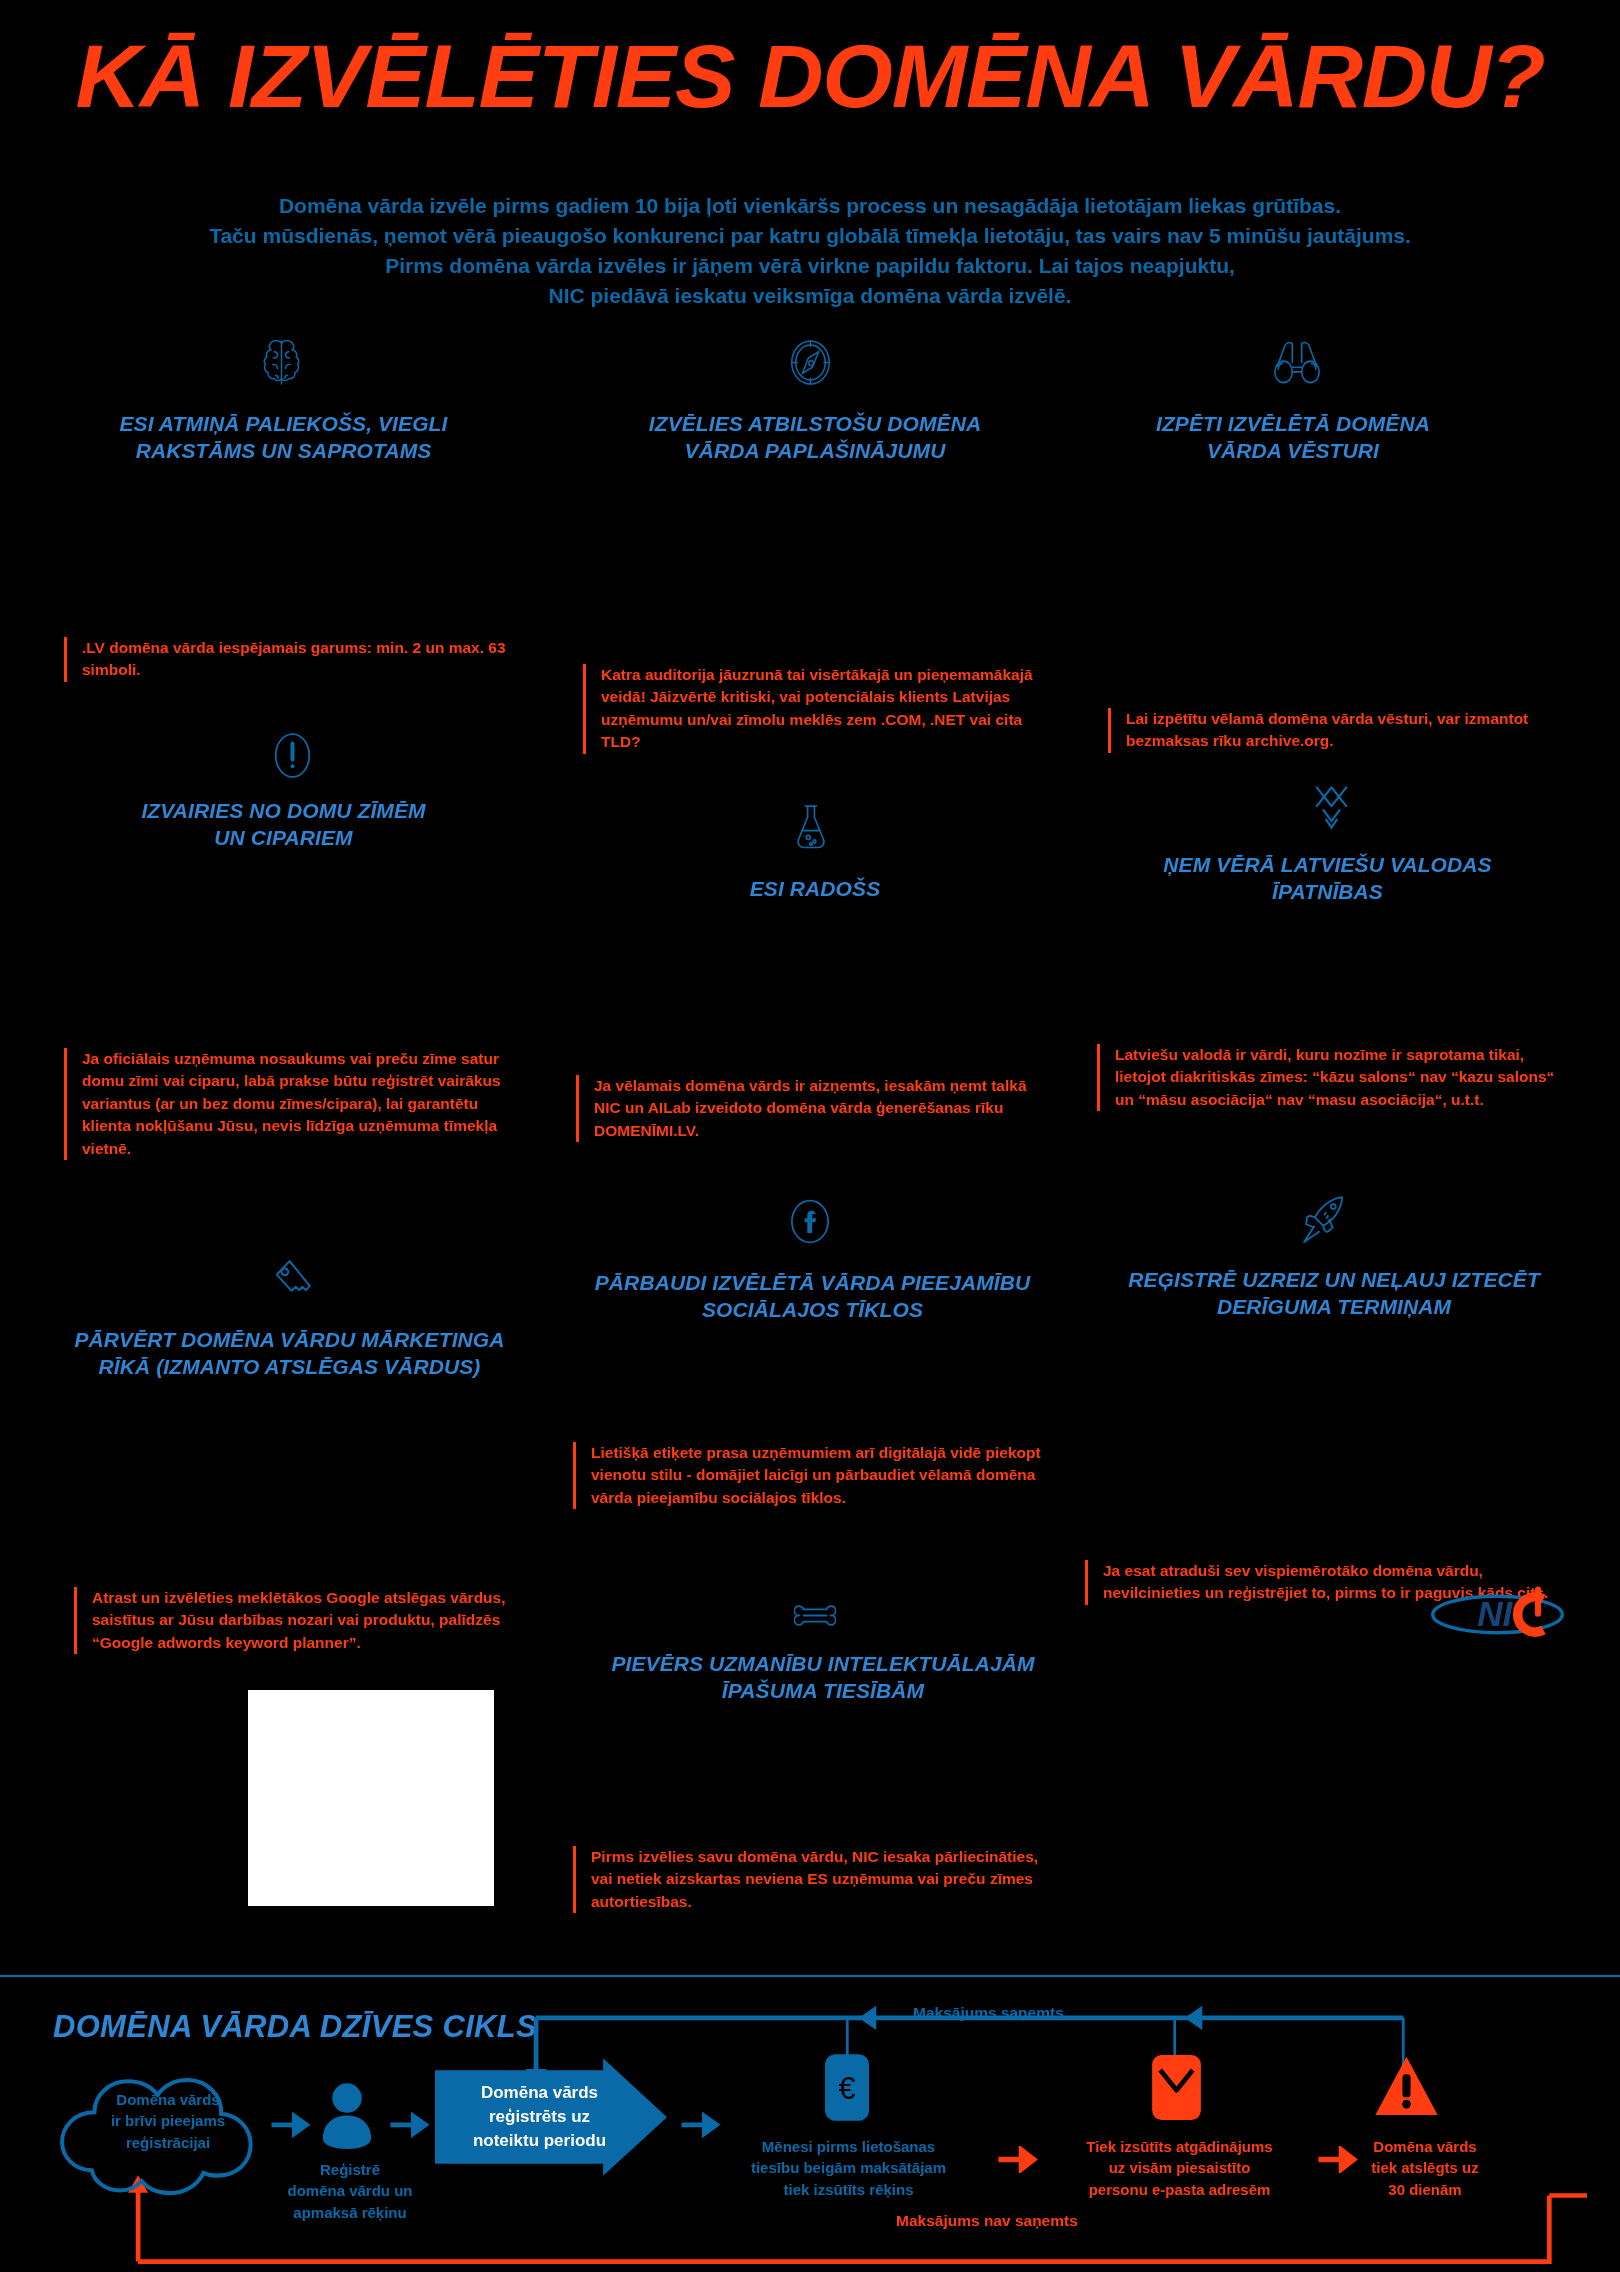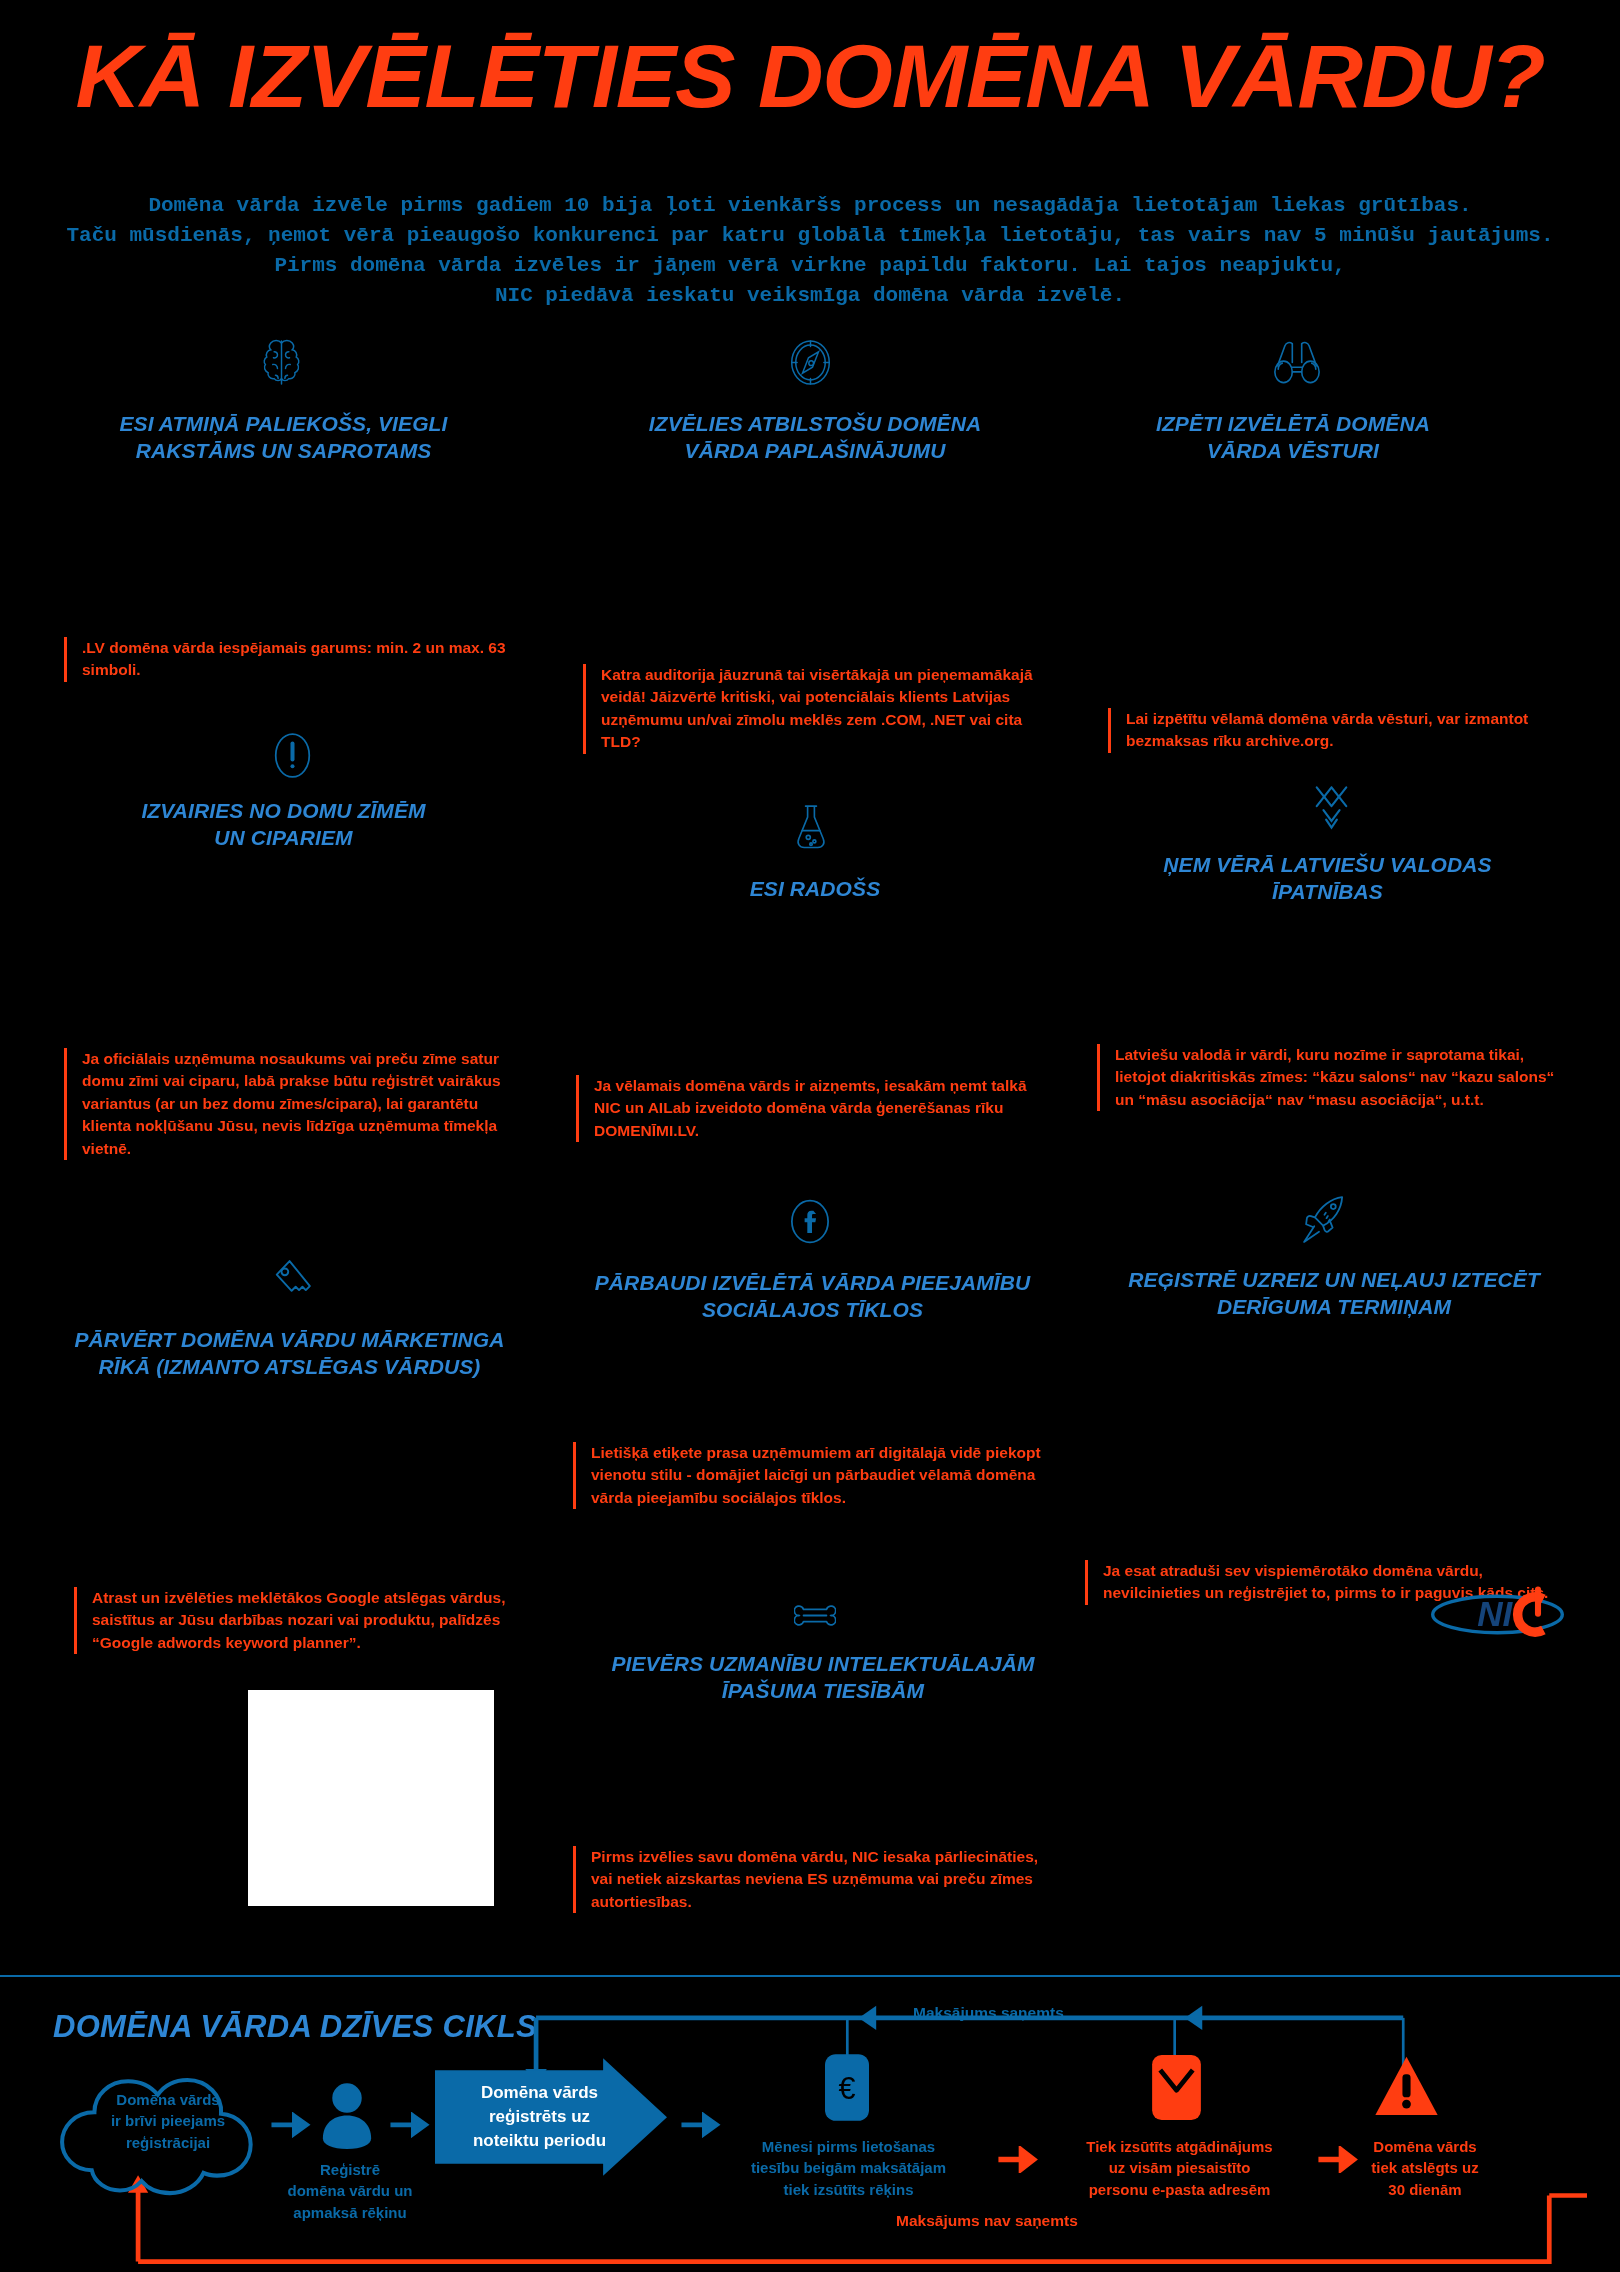--- a/index.html
+++ b/index.html
@@ -20,21 +20,21 @@
     font-size:89px;line-height:1.0;font-weight:bold;font-style:italic;
     color:#FF3D11;letter-spacing:-1.3px;
     transform:scaleX(1.02);
   }
 
   
   .intro{
     position:absolute;top:191px;left:0;width:1620px;text-align:center;
     color:#0A6AA8;font-size:21px;line-height:1.43;font-weight:bold;
   }
-  .intro div{white-space:nowrap;font-family:Liberation Mono, monospace;}
+  .intro div{white-space:nowrap;}
 
   
   .icon{position:absolute;display:block;}
   .icon svg{display:block;}
 
   
   .hdg{
     position:absolute;text-align:center;color:#2E86D4;
     font-size:21px;font-weight:bold;font-style:italic;line-height:1.28;
     letter-spacing:0.1px;

